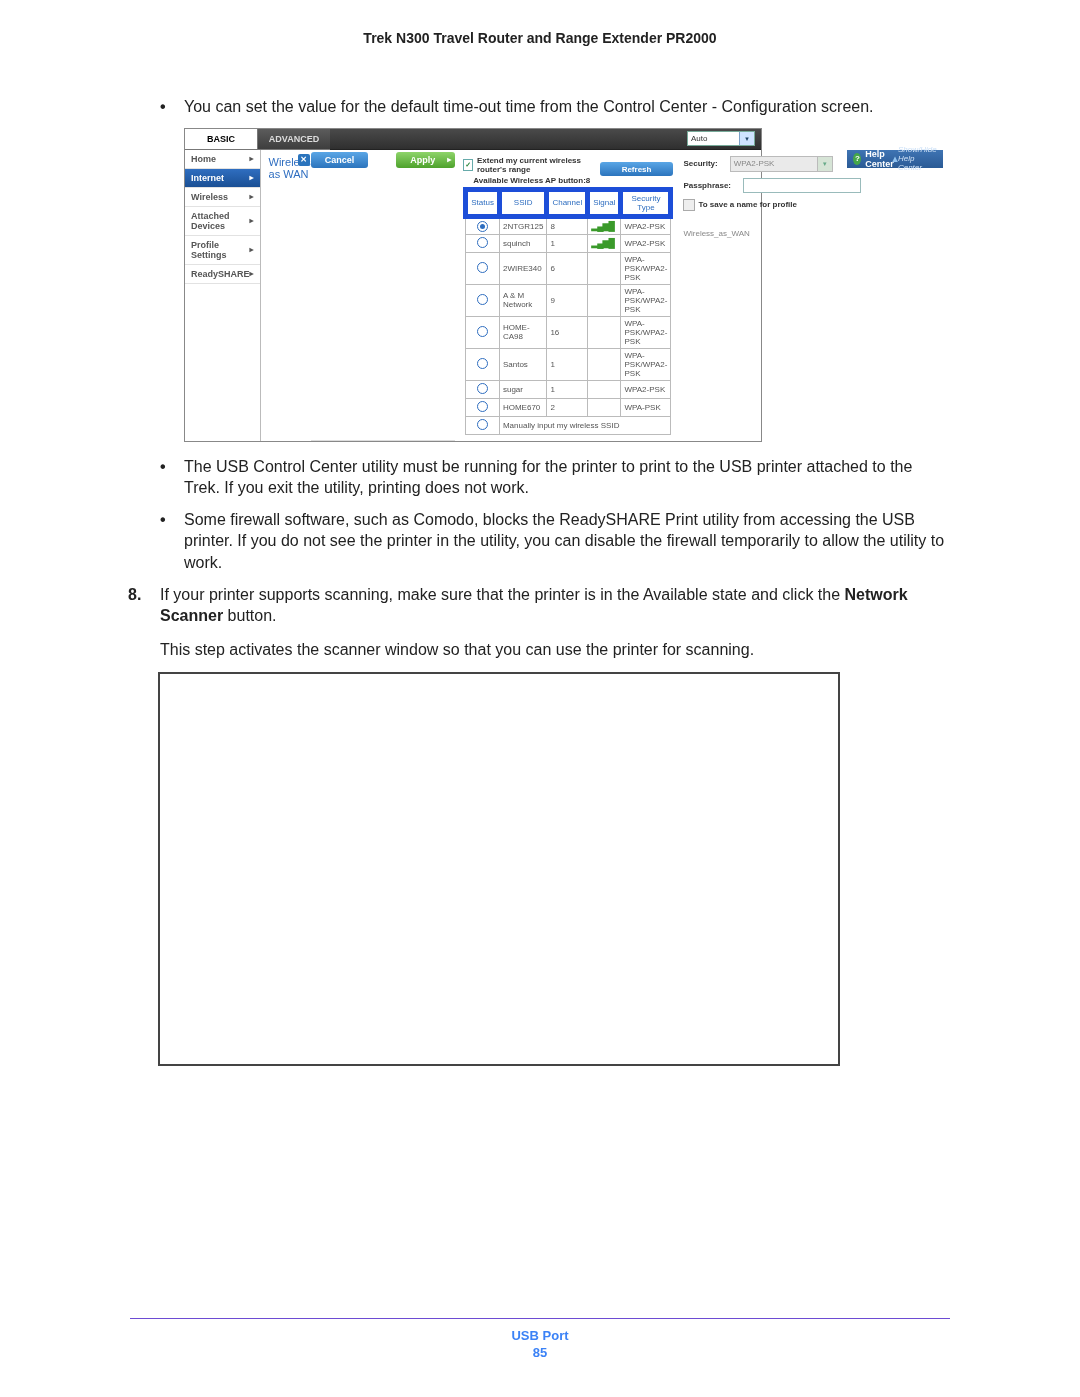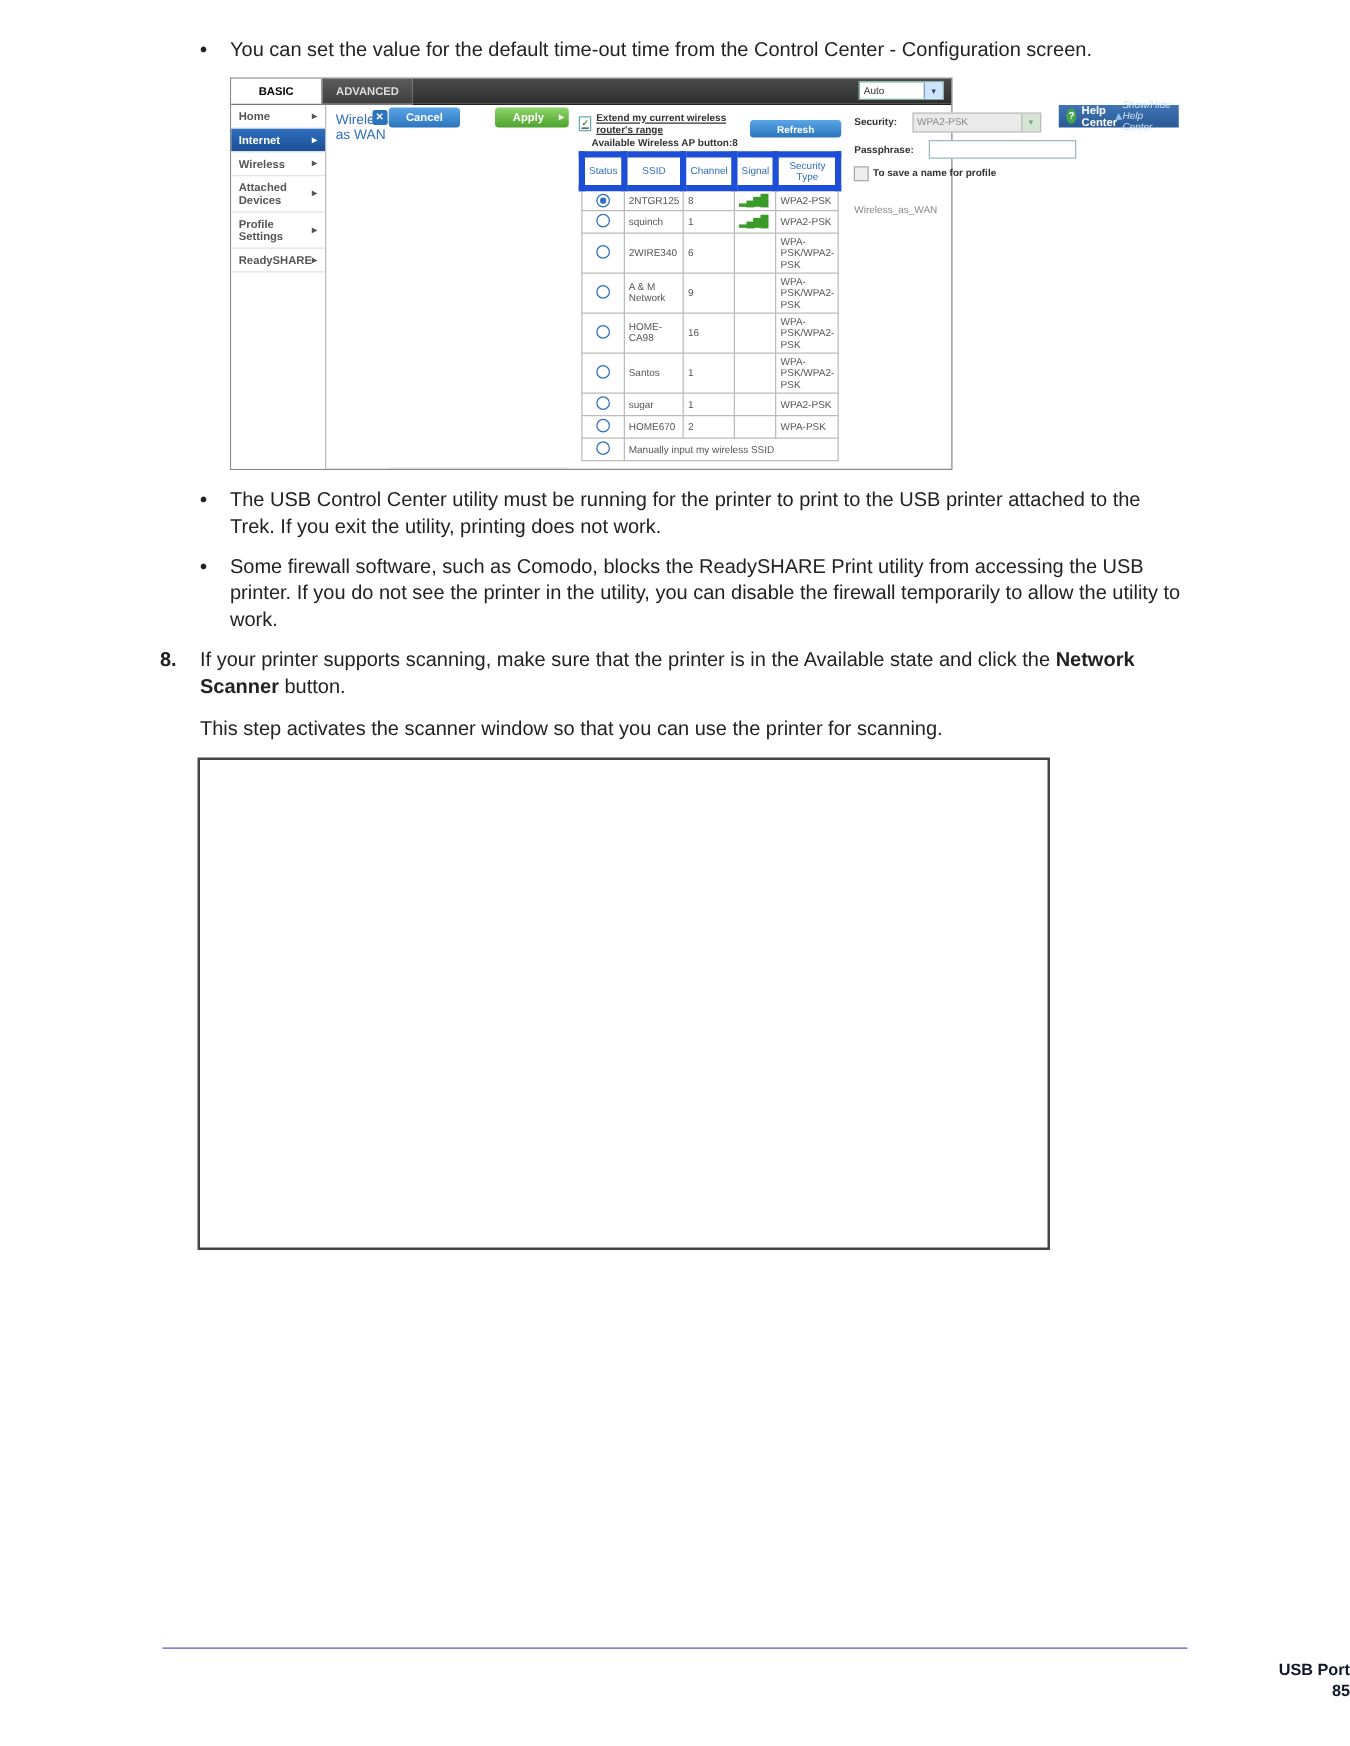--- a/index.html
+++ b/index.html
@@ -191,21 +191,21 @@
   .btn.apply .arw {
     position: absolute; right: 4px; font-size: 8px;
   }
   .panel-inner {
     display: flex;
     gap: 10px;
     padding: 6px 8px;
   }
   .left-col { flex: 1; }
   .right-col { width: 156px; }
-  .ck-row { display: flex; align-items: center; gap: 4px; font-size: 8px; font-weight: bold; text-decoration: underline; }
+  .ck-row { display: flex; align-items: center; gap: 4px; font-size: 8px; font-weight: bold; }
   .ckbox { width: 10px; height: 10px; border: 1px solid #6aa; display: flex; align-items: center; justify-content: center; font-size: 7px; color: #2c873e; }
   .subhead { font-size: 8px; font-weight: bold; margin: 2px 0 2px 10px; }
   .refresh-row { display: flex; justify-content: center; margin-bottom: 4px; }
   .btn.refresh { background: linear-gradient(#5aa6e6,#2b74bd); padding: 0 22px; height: 14px; font-size: 8px;}
   .head-row1 { display: flex; justify-content: space-between; align-items: center;}
 
   table.aplist {
     border-collapse: collapse;
     width: 100%;
     font-size: 8px;
@@ -282,31 +282,32 @@
   .footer-rule {
     position: absolute;
     left: 130px; right: 130px;
     bottom: 78px;
     border-top: 1px solid #6d4bd3;
   }
   .footer-text {
     position: absolute;
     left: 0; right: 0;
     bottom: 35px;
-    text-align: right;
-    color: #0f172a;
+    text-align: center;
+    color: #3b82f6;
     font-size: 13px;
     font-weight: bold;
     line-height: 1.35;
   }
 </style>
 </head>
 <body>
 
 <div class="page">
+  <div class="doc-title">Trek N300 Travel Router and Range Extender PR2000</div>
 
   <ul class="bullets">
     <li>You can set the value for the default time-out time from the Control Center - Configuration screen.</li>
   </ul>
 
   <div class="shot" style="margin-left:54px;">
     <div class="shot-top">
       <div class="tab basic">BASIC</div>
       <div class="tab adv">ADVANCED</div>
       <div class="tab-fill">

